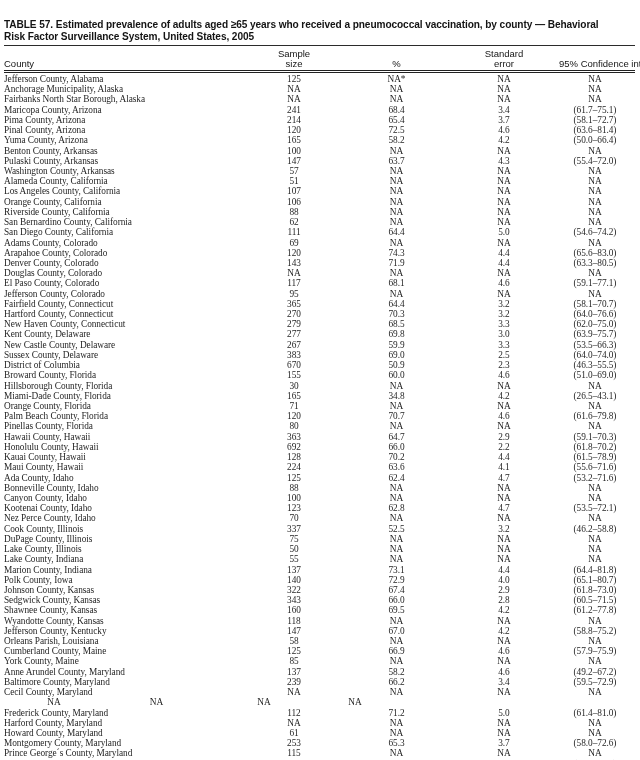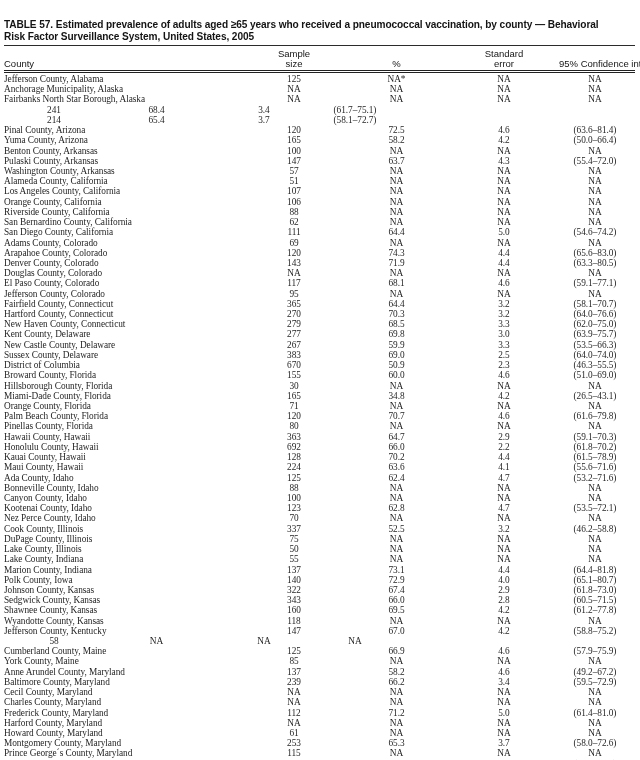--- a/index.html
+++ b/index.html
@@ -91,27 +91,29 @@
 
   <div class="row">
     <div class="col-county">Fairbanks North Star Borough, Alaska</div>
     <div class="col-sample">NA</div>
     <div class="col-pct">NA</div>
     <div class="col-se">NA</div>
     <div class="col-ci">NA</div>
   </div>
 
   <div class="row">
+    <div class="col-county">Maricopa County, Arizona</div>
     <div class="col-sample">241</div>
     <div class="col-pct">68.4</div>
     <div class="col-se">3.4</div>
     <div class="col-ci">(61.7–75.1)</div>
   </div>
 
   <div class="row">
+    <div class="col-county">Pima County, Arizona</div>
     <div class="col-sample">214</div>
     <div class="col-pct">65.4</div>
     <div class="col-se">3.7</div>
     <div class="col-ci">(58.1–72.7)</div>
   </div>
 
   <div class="row">
     <div class="col-county">Pinal County, Arizona</div>
     <div class="col-sample">120</div>
     <div class="col-pct">72.5</div>
@@ -505,20 +507,21 @@
 
   <div class="row">
     <div class="col-county">Jefferson County, Kentucky</div>
     <div class="col-sample">147</div>
     <div class="col-pct">67.0</div>
     <div class="col-se">4.2</div>
     <div class="col-ci">(58.8–75.2)</div>
   </div>
 
   <div class="row">
+    <div class="col-county">Orleans Parish, Louisiana</div>
     <div class="col-sample">58</div>
     <div class="col-pct">NA</div>
     <div class="col-se">NA</div>
     <div class="col-ci">NA</div>
   </div>
 
   <div class="row">
     <div class="col-county">Cumberland County, Maine</div>
     <div class="col-sample">125</div>
     <div class="col-pct">66.9</div>
@@ -552,21 +555,20 @@
 
   <div class="row">
     <div class="col-county">Cecil County, Maryland</div>
     <div class="col-sample">NA</div>
     <div class="col-pct">NA</div>
     <div class="col-se">NA</div>
     <div class="col-ci">NA</div>
   </div>
 
   <div class="row">
-    <div class="col-county">Charles County, Maryland</div>
     <div class="col-sample">NA</div>
     <div class="col-pct">NA</div>
     <div class="col-se">NA</div>
     <div class="col-ci">NA</div>
   </div>
 
   <div class="row">
     <div class="col-county">Frederick County, Maryland</div>
     <div class="col-sample">112</div>
     <div class="col-pct">71.2</div>

